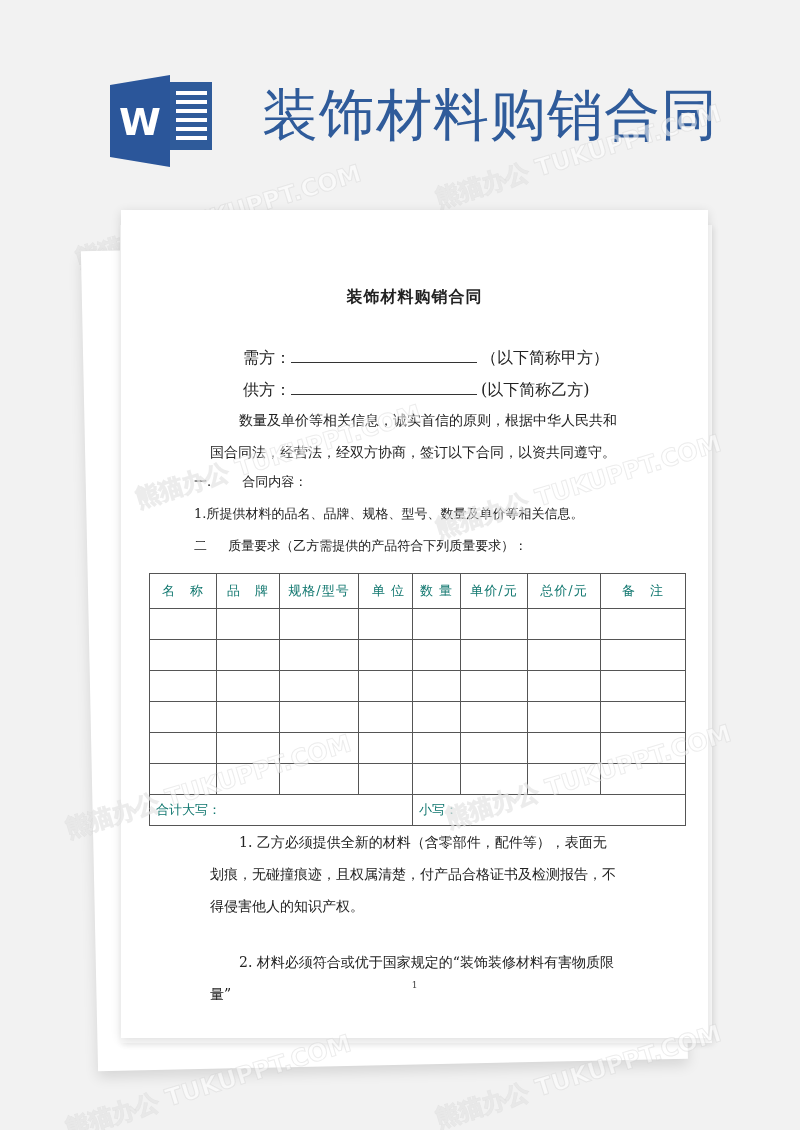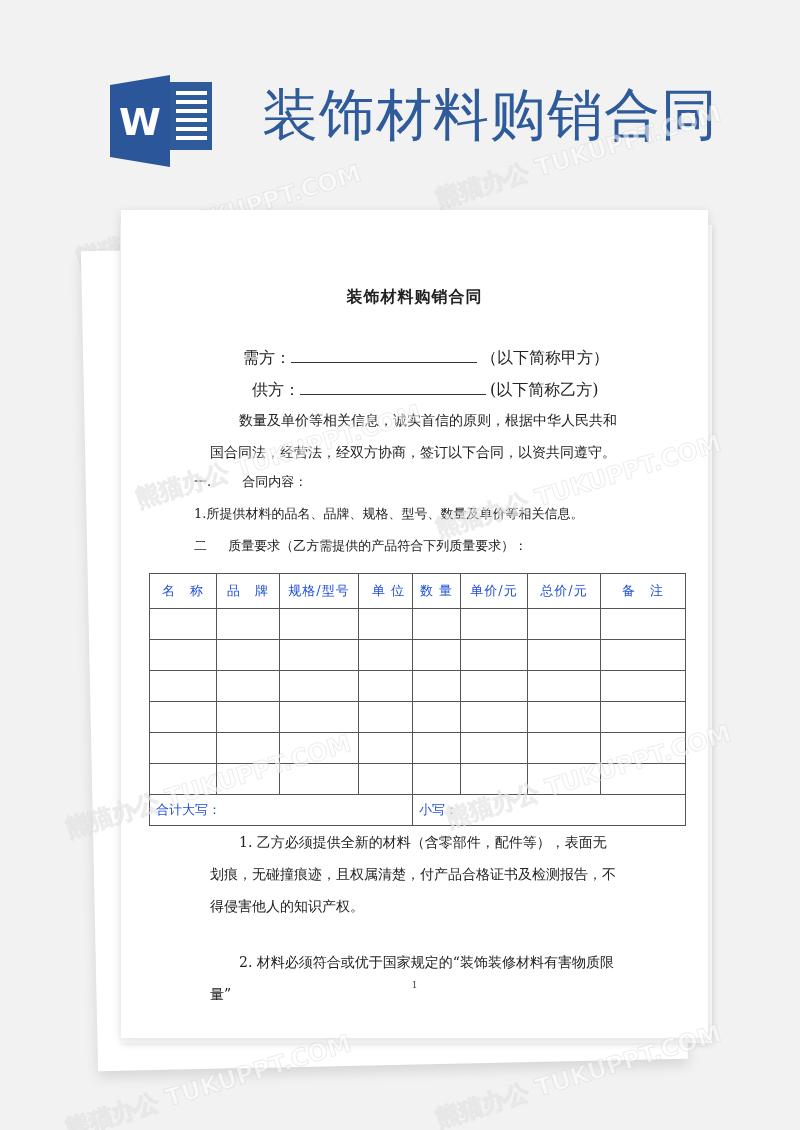--- a/index.html
+++ b/index.html
@@ -44,21 +44,21 @@
     }
     .para {
       position: absolute; left: 89px; width: 410px; font-size: 14px; line-height: 32px; color: #222;
     }
     .indent { text-indent: 29px; }
     .row { position: absolute; left: 73px; font-size: 13px; line-height: 20px; white-space: nowrap; }
     .row .num { display: inline-block; width: 30px; }
     
     table.goods {
       position: absolute; left: 28px; top: 363px;
-      border-collapse: collapse; font-size: 13px; color: #1d4ed8;
+      border-collapse: collapse; font-size: 13px; color: #0f766e;
     }
     table.goods td {
       border: 1px solid #555; padding: 0; text-align: center; height: 30px;
     }
     table.goods tr.head td { height: 34px; letter-spacing: 1px; }
     table.goods tr.total td { text-align: left; padding-left: 6px; height: 30px; }
     .page-num {
       position: absolute; left: 0; width: 100%; top: 770px; text-align: center; font-size: 9px; color: #444;
     }
     
@@ -93,21 +93,21 @@
 
 <div class="sheet-back"></div>
 <div class="sheet-back2"></div>
 
 <div class="page">
   <div class="doc-title">装饰材料购销合同</div>
 
   <div class="party-line" style="top:138px;">
     <span>需方：</span><span class="blank"></span><span>（以下简称甲方）</span>
   </div>
-  <div class="party-line" style="top:170px;margin-left:9px;">
+  <div class="party-line" style="top:170px;">
     <span>供方：</span><span class="blank"></span><span>(以下简称乙方)</span>
   </div>
 
   <div class="para indent" style="top:194px;">数量及单价等相关信息，诚实首信的原则，根据中华人民共和国合同法，经营法，经双方协商，签订以下合同，以资共同遵守。</div>
 
   <div class="row" style="top:262px;">
     <span class="num">一.</span>
     <span style="margin-left:14px;">合同内容：</span>
   </div>
   <div class="row" style="top:294px;">1.所提供材料的品名、品牌、规格、型号、数量及单价等相关信息。</div>

